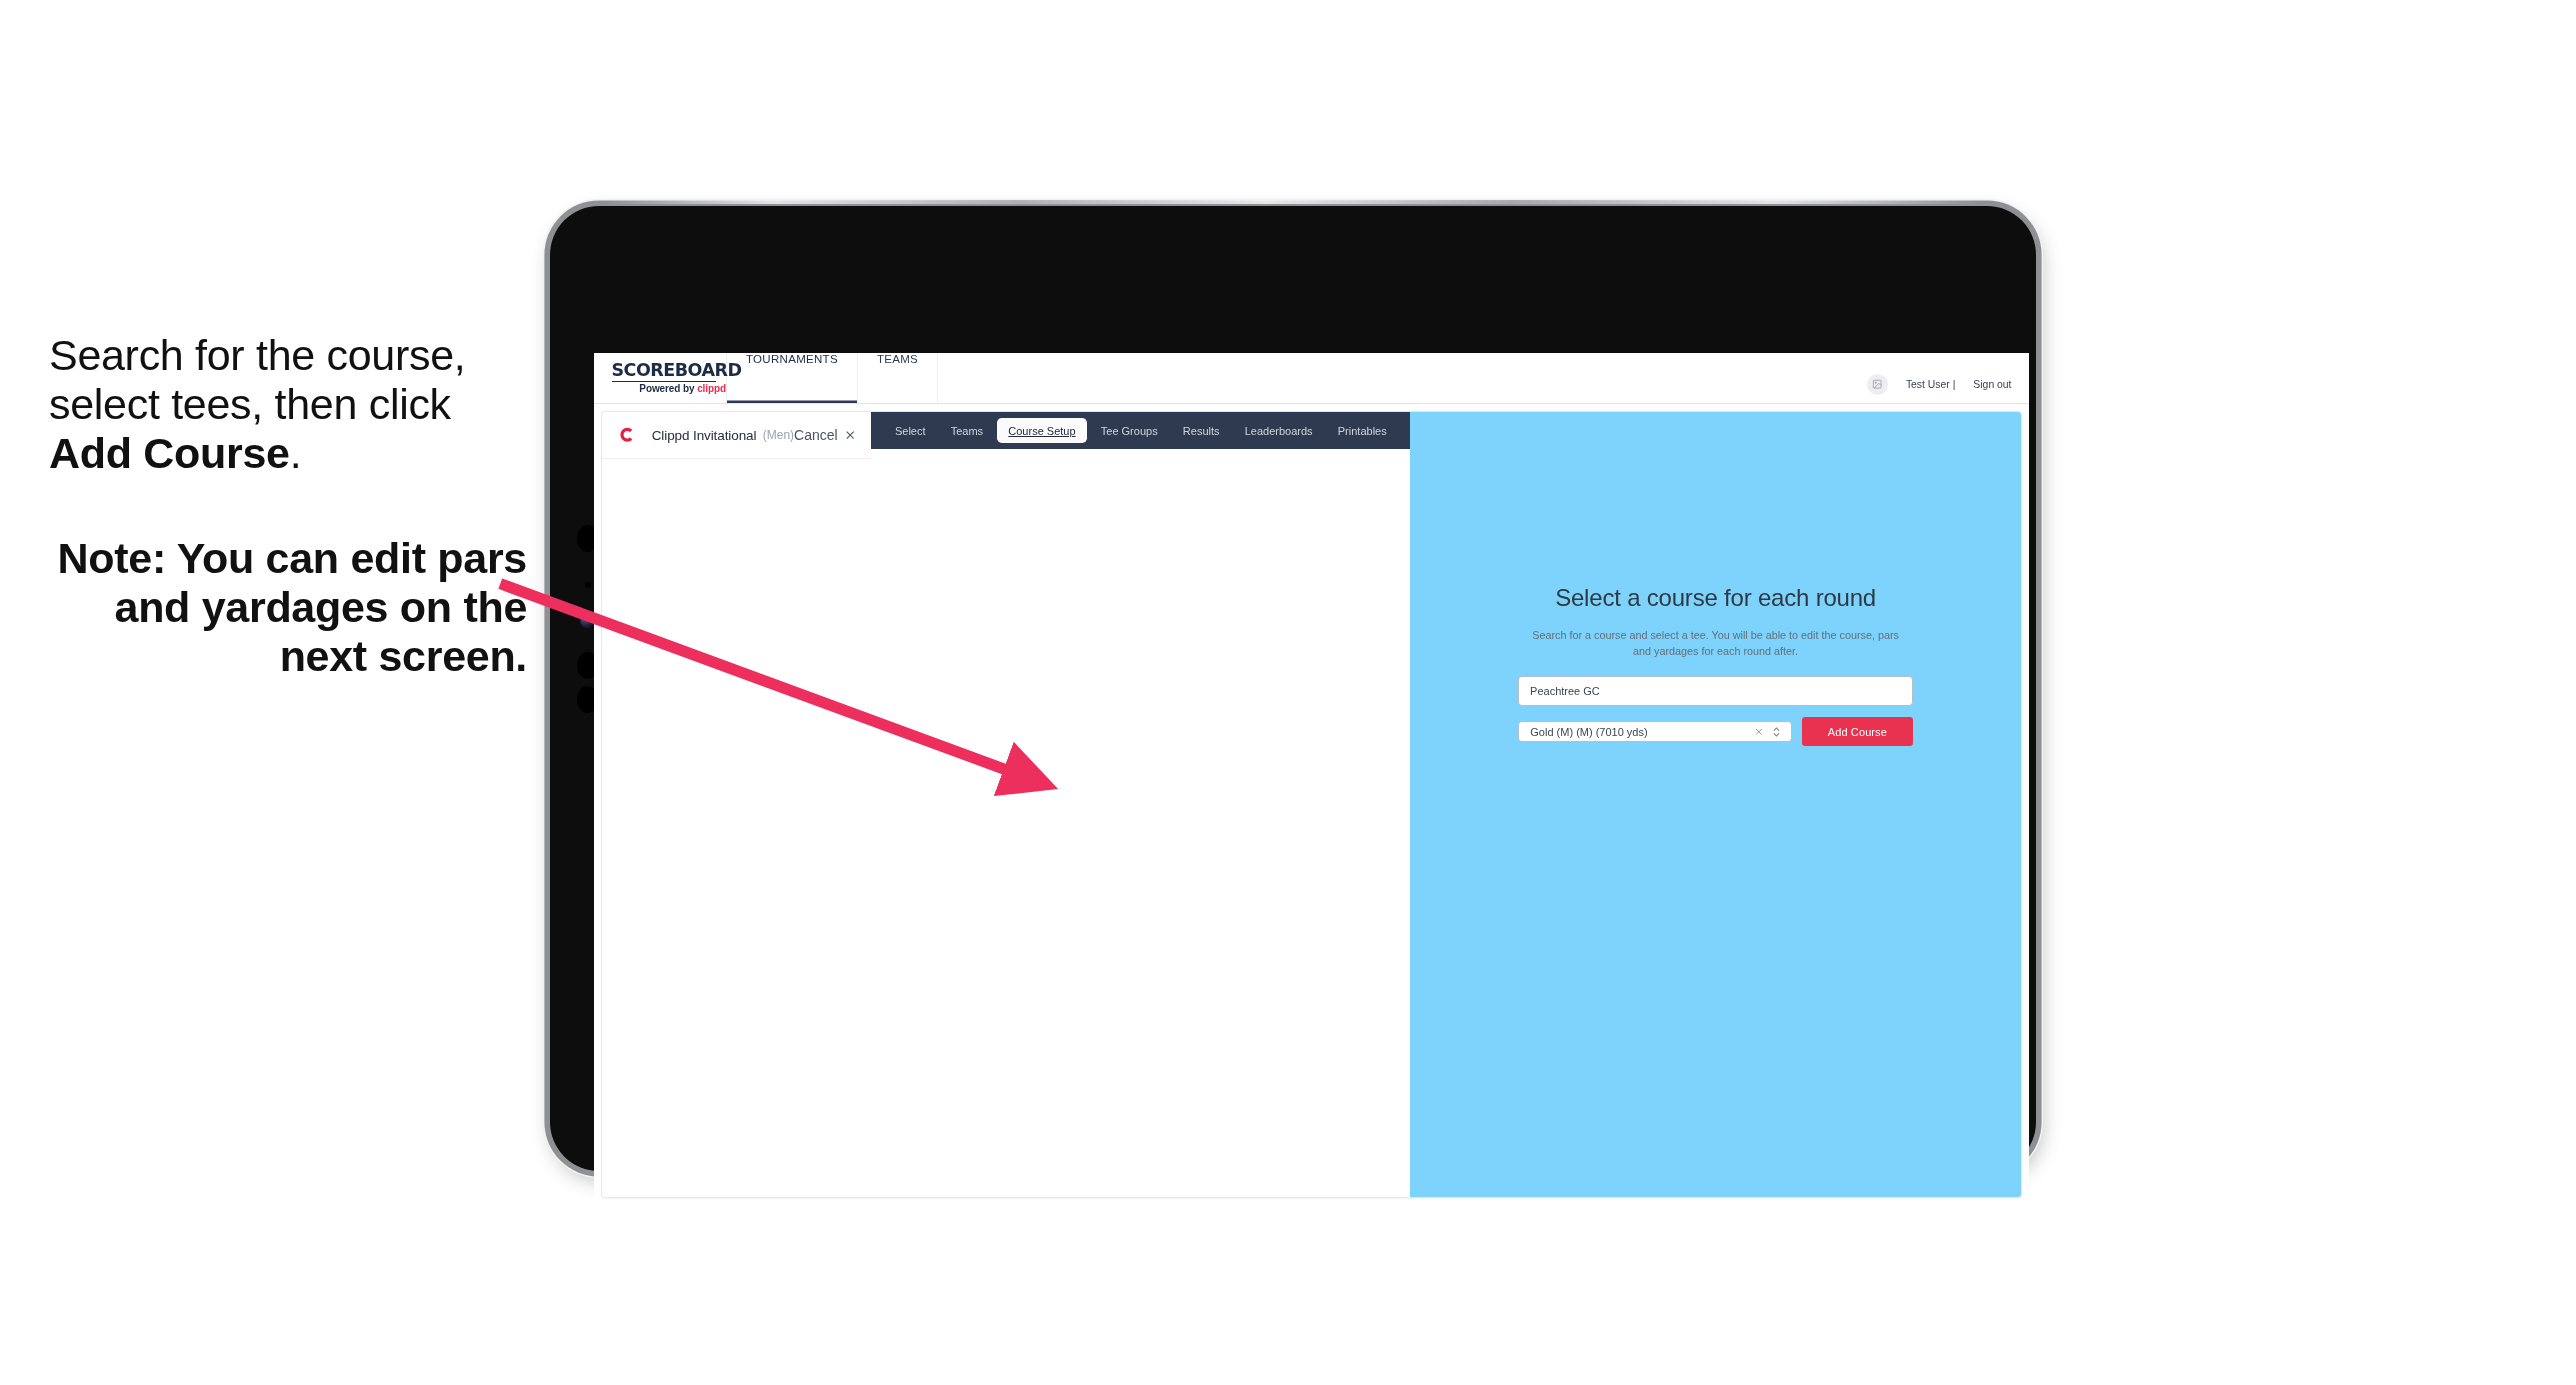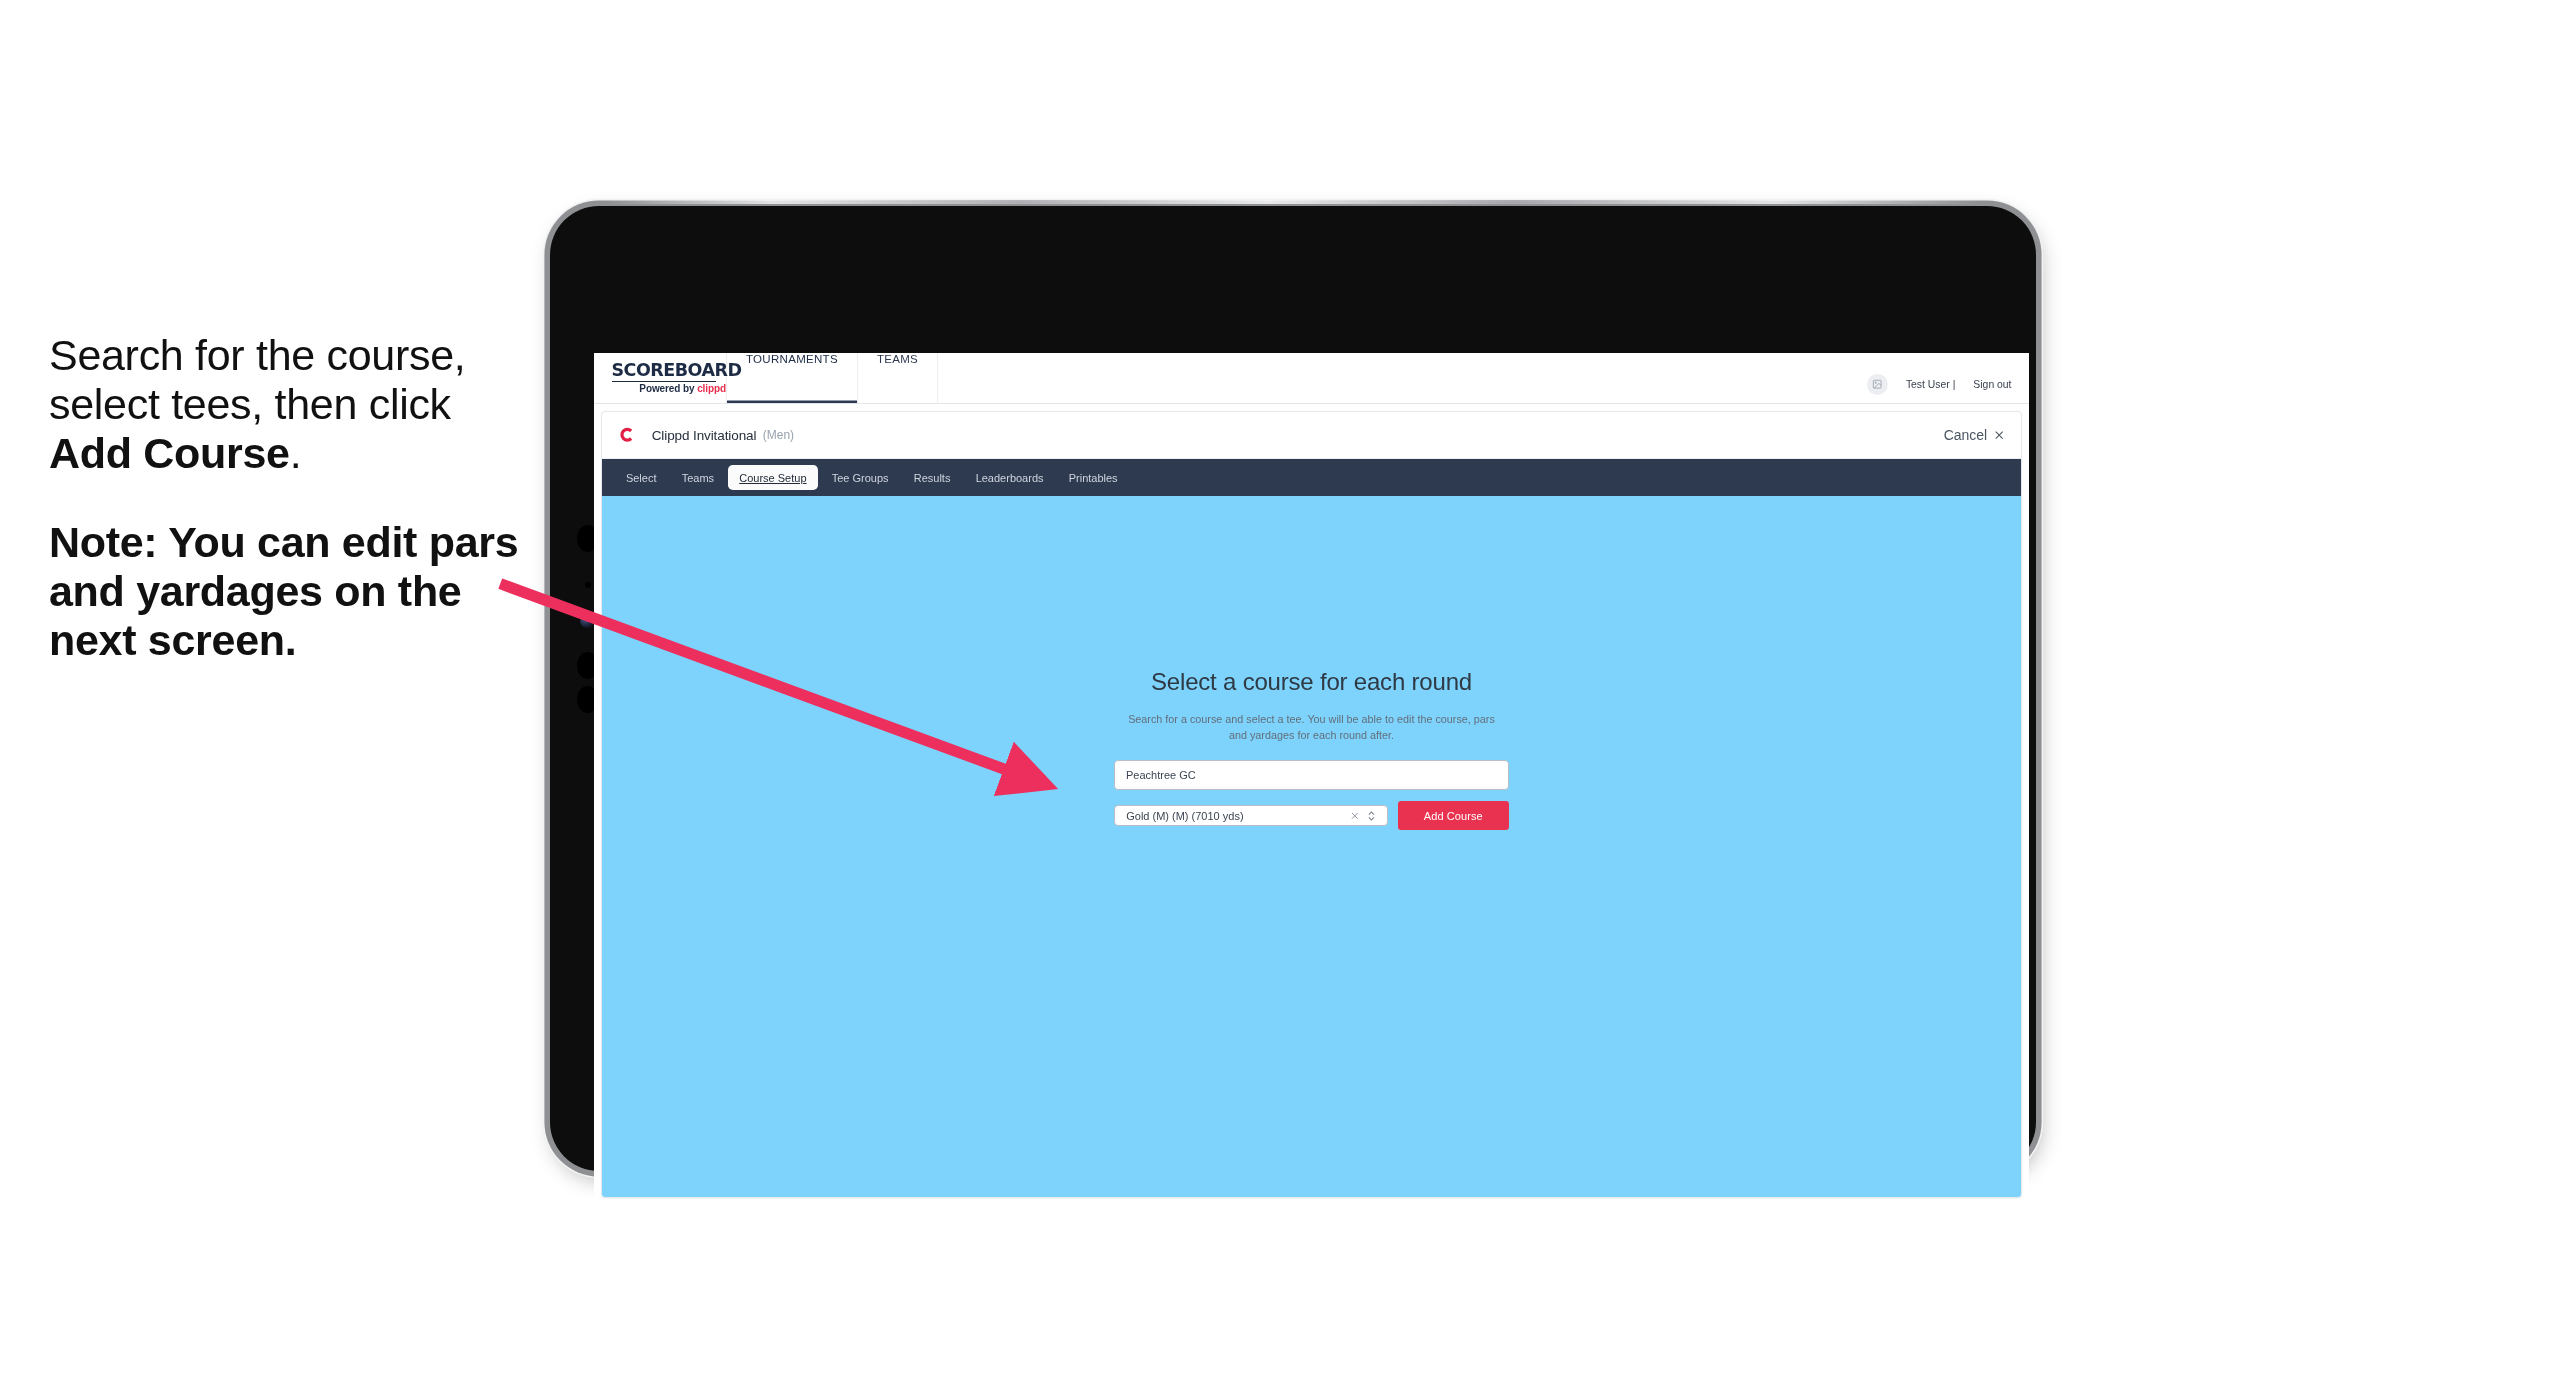--- a/index.html
+++ b/index.html
@@ -26,21 +26,21 @@
     top: 331px;
     width: 478px;
   }
   .instr-block {
     font-size: 43px;
     line-height: 1.14;
     color: #111111;
     letter-spacing: -0.3px;
   }
   .instr-block.first { font-weight: 400; }
-  .instr-block.second { font-weight: 700; margin-top: 40px; }
+  .instr-block.second { font-weight: 700; margin-top: 56px; text-align: right; }
   .instr-strong { font-weight: 700; }
 
   
   #tablet {
     position: absolute;
     left: 550px;
     top: 206px;
     width: 1486px;
     height: 965px;
     background: #0d0d0d;
@@ -173,21 +173,21 @@
   
   .tcard {
     margin: 7.2px 7.2px 0 7.2px;
     background: #ffffff;
     border: 0.8px solid #e6e8eb;
     border-radius: 4px;
     box-shadow: 0 0.8px 1.6px rgba(0,0,0,0.05);
     overflow: hidden;
     height: 787px;
     display: flex;
-    flex-direction: column;
+    flex-direction: row;
   }
   .tcard-head {
     height: 47px;
     display: flex;
     align-items: center;
     padding: 0 16px;
     border-bottom: 0.8px solid #edeef1;
   }
   .c-logo {
     width: 17.5px; height: 17.5px;

